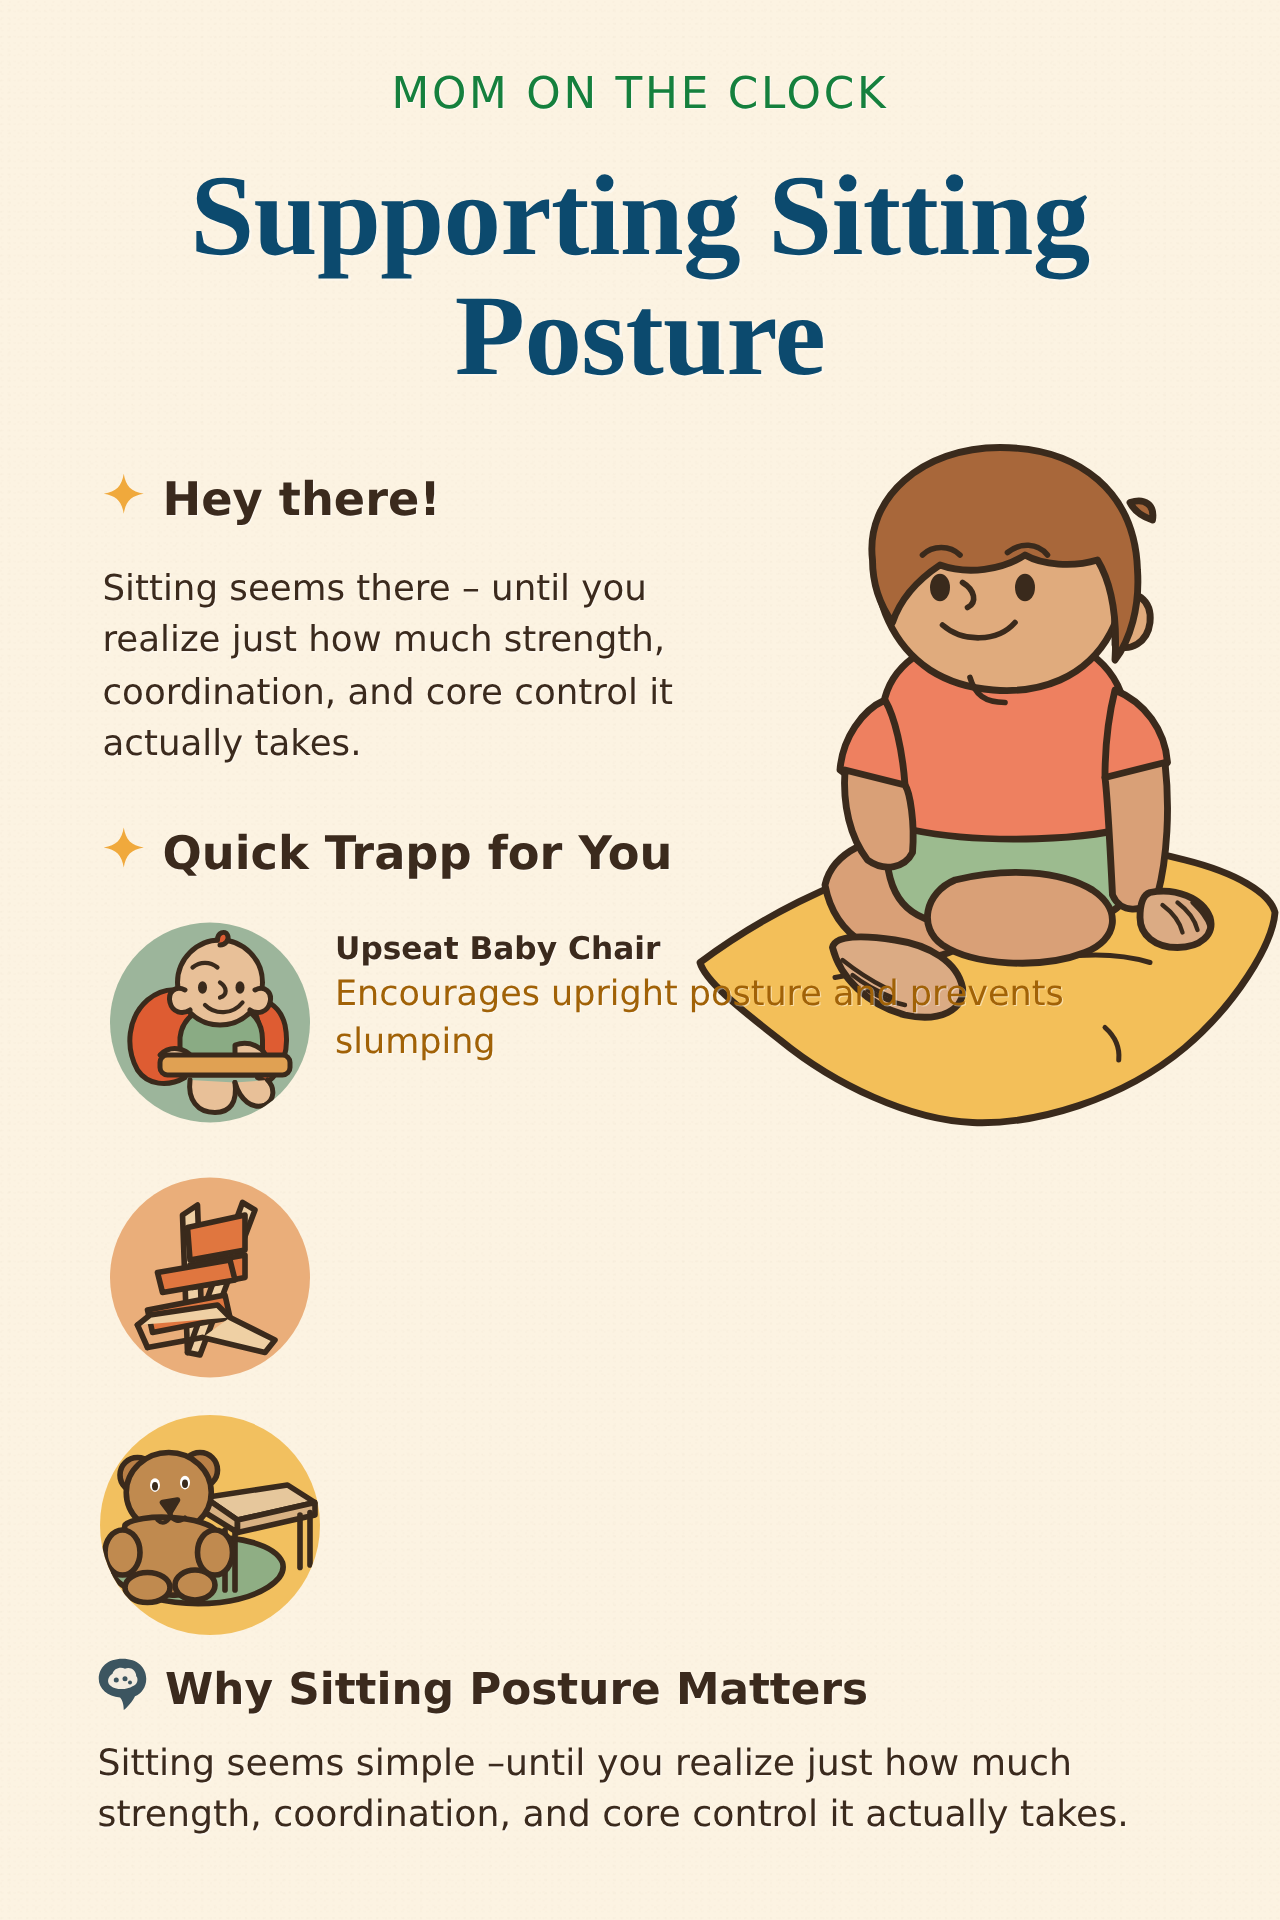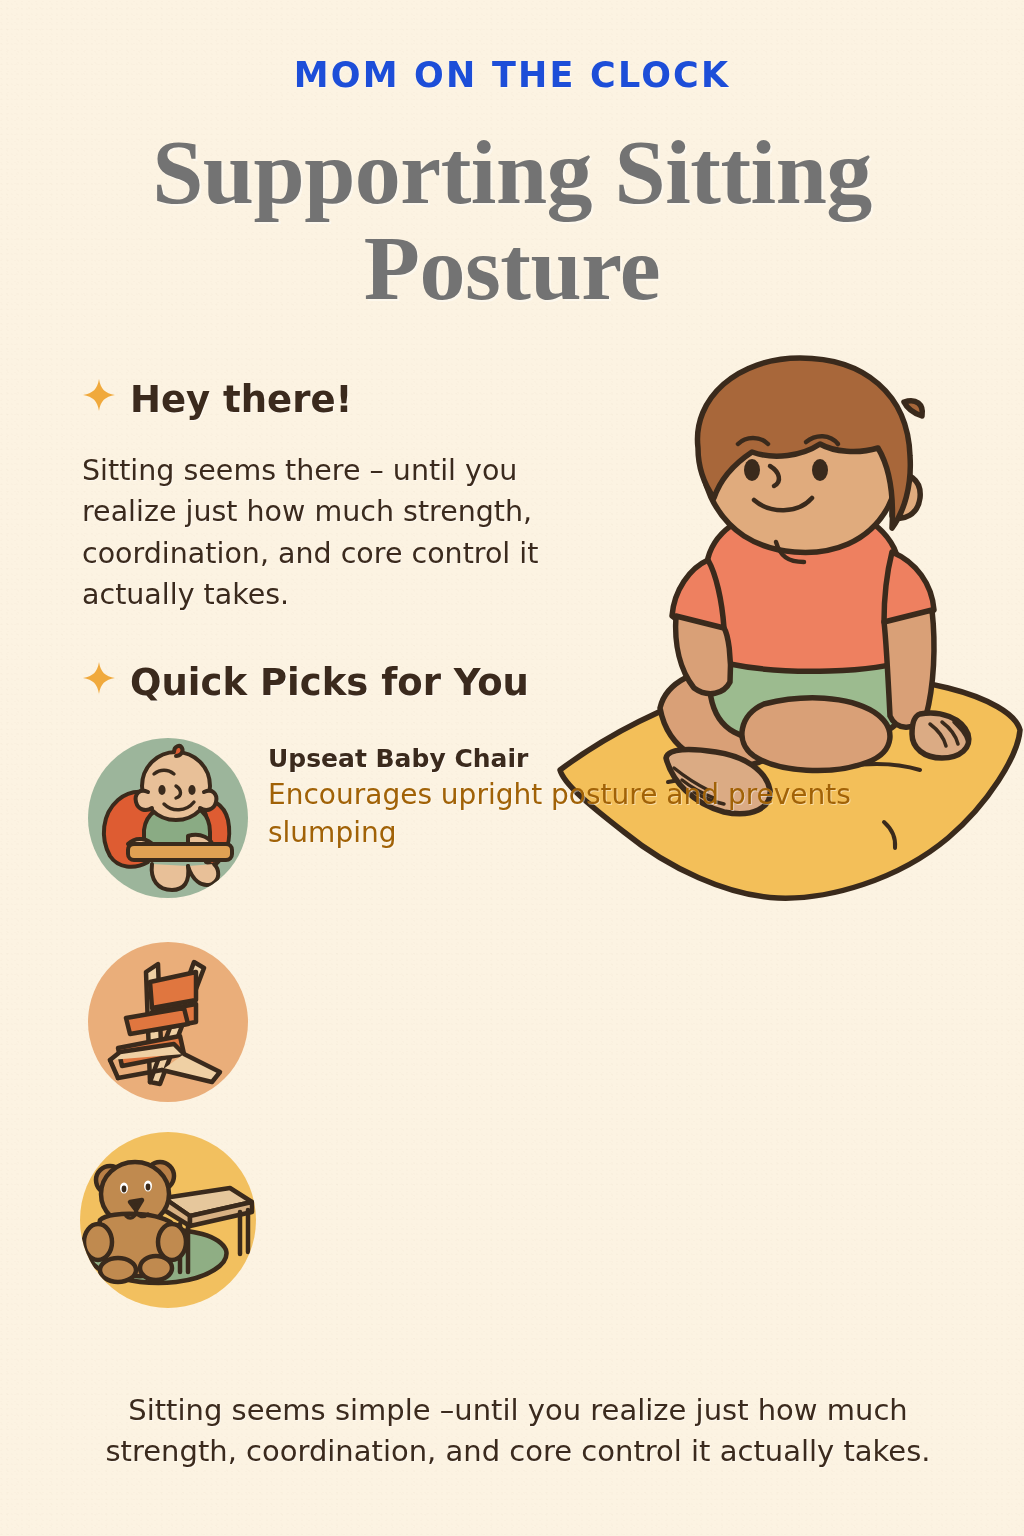--- a/index.html
+++ b/index.html
@@ -28,35 +28,35 @@
       radial-gradient(circle at 38% 88%, rgba(160,140,110,.04) 0 1px, transparent 1px);
     background-size: 7px 7px, 11px 11px, 5px 5px;
   }
 
   
   .kicker {
     position: absolute;
     top: 55px; left: 0; width: 100%;
     text-align: center;
     font-family: "DejaVu Sans", sans-serif;
-    font-weight: 700;
+    font-weight: 400;
     font-size: 35px;
     letter-spacing: 2.2px;
-    color: #1d4ed8;
+    color: #15803d;
     text-shadow: 1px 1px 0 rgba(255,255,255,.55);
   }
   .title {
     position: absolute;
     top: 125px; left: 60px; width: 904px;
     text-align: center;
     font-family: "Liberation Serif", serif;
     font-weight: 700;
     font-size: 92px;
     line-height: 1.04;
-    color: #737373;
+    color: #0c4a6e;
     letter-spacing: -0.5px;
     text-shadow: 2px 2px 0 rgba(255,255,255,.4);
   }
 
   
   .hero {
     position: absolute;
     top: 352px;
     left: 548px;
     width: 478px;
@@ -86,21 +86,21 @@
     font-weight: 400;
     color: #3b2a1d;
     text-shadow: 1px 1px 0 rgba(255,255,255,.45);
   }
   #hey-body {
     top: 450px; left: 82px; width: 520px;
     font-size: 28.5px; line-height: 1.45;
   }
   #why-body {
     top: 1390px; left: 78px; width: 880px;
-    font-size: 29px; line-height: 1.4; text-align: center;
+    font-size: 29px; line-height: 1.4;
   }
 
   
   .pick {
     position: absolute;
     display: flex;
     align-items: flex-start;
     gap: 20px;
   }
   #pick-0 { top: 738px; left: 88px; }
@@ -229,21 +229,21 @@
     <span class="label">Hey there!</span>
   </div>
   <div class="body-text" id="hey-body">Sitting seems there – until you realize just how much strength, coordination, and core control it actually takes.</div>
 
   <div class="sec-head" id="picks-head">
     <span class="sparkle">
       <svg width="34" height="34" viewBox="0 0 34 34">
         <path d="M17 1 C 18.6 11 23 15.4 33 17 C 23 18.6 18.6 23 17 33 C 15.4 23 11 18.6 1 17 C 11 15.4 15.4 11 17 1 Z" fill="#f0a93c"></path>
       </svg>
     </span>
-    <span class="label">Quick Picks for You</span>
+    <span class="label">Quick Trapp for You</span>
   </div>
 
   <div class="pick" id="pick-0">
     <div class="pick-icon">
       <svg viewBox="0 0 160 160" width="160" height="160">
         <g stroke="#3a2a1c" stroke-width="4" stroke-linecap="round" stroke-linejoin="round" fill="none">
           <path d="M22 118 C 12 100 14 76 30 62 C 44 50 62 52 70 62 C 60 82 56 104 60 124 C 46 132 30 130 22 118 Z" fill="#de5c32"></path>
           <path d="M118 124 C 124 104 122 80 112 64 C 122 58 136 66 140 82 C 144 102 138 118 126 128 Z" fill="#de5c32"></path>
           <path d="M56 92 C 58 74 74 66 92 66 C 110 66 122 76 122 94 L 122 122 L 56 122 Z" fill="#8aab84"></path>
           <circle cx="88" cy="48" r="34" fill="#e8c098"></circle>
@@ -315,15 +315,29 @@
           <path d="M50 70 L 62 68 L 56 78 Z" fill="#3a2a1c"></path>
           <path d="M56 78 C 56 86 50 88 46 84" stroke-width="3.4" fill="none"></path>
           <path d="M56 78 C 58 86 64 86 68 82" stroke-width="3.4" fill="none"></path>
         </g>
       </svg>
     </div>
     <div class="pick-text">
     </div>
   </div>
 
+  <div class="sec-head" id="why-head">
+    <span class="bubble">
+      <svg width="40" height="44" viewBox="0 0 40 44">
+        <path d="M20 2 C 32 2 39 9 39 18 C 39 25 35 30 30 32 C 28 36 24 41 21 43
+                 C 21 39 20 35 18 33 C 8 32 1 26 1 18 C 1 9 8 2 20 2 Z" fill="#3c5560"></path>
+        <path d="M12 14 C 13 10 18 8 22 10 C 26 8 31 11 31 16 C 33 18 32 23 28 24
+                 C 24 27 14 27 11 24 C 7 22 8 16 12 14 Z" fill="#f3ece0"></path>
+        <circle cx="15" cy="19" r="2" fill="#3c5560"></circle>
+        <circle cx="22" cy="18" r="2" fill="#3c5560"></circle>
+        <circle cx="26" cy="21" r="1.6" fill="#3c5560"></circle>
+      </svg>
+    </span>
+    <span class="label">Why Sitting Posture Matters</span>
+  </div>
   <div class="body-text" id="why-body">Sitting seems simple –until you realize just how much strength, coordination, and core control it actually takes.</div>
 
 </div>
 
 </body></html>

